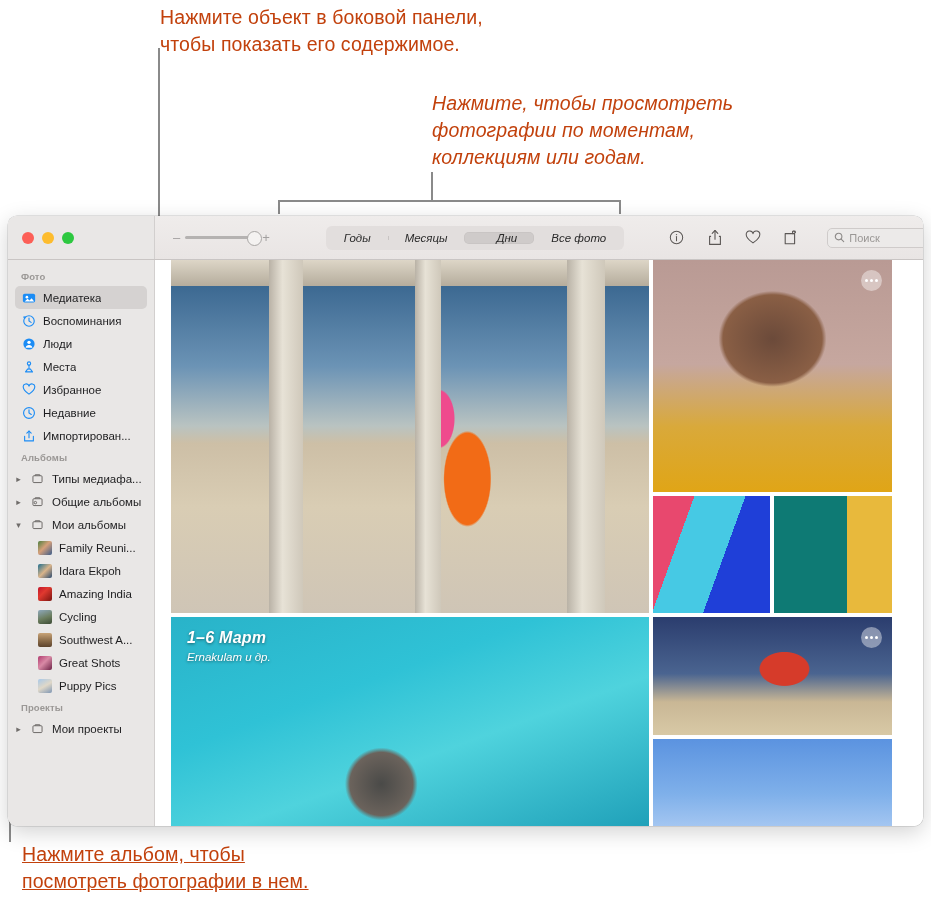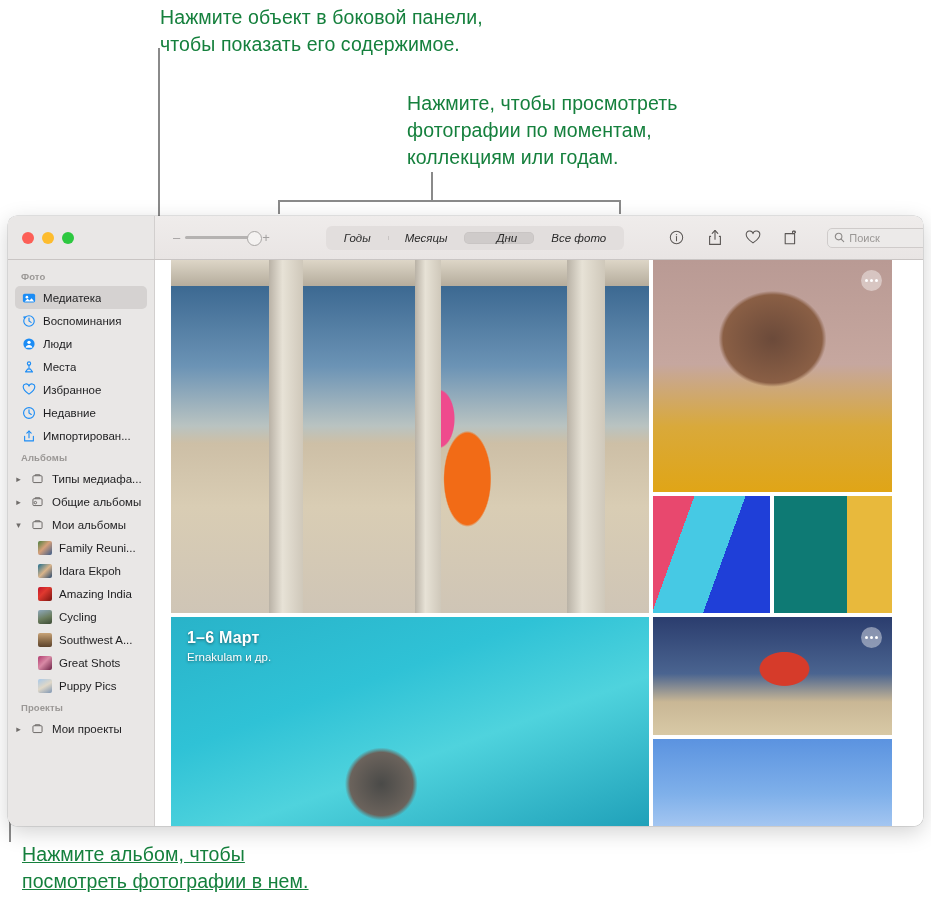--- a/index.html
+++ b/index.html
@@ -8,28 +8,28 @@
     background:#ffffff;
     font-family:"Liberation Sans","DejaVu Sans",sans-serif;
     overflow:hidden;
     position:relative;
     -webkit-font-smoothing:antialiased;
   }
 
   
   .callout{
     position:absolute;
-    color:#15803d;
+    color:#c2410c;
     font-size:19.5px;
     line-height:27px;
     white-space:pre-line;
     letter-spacing:.1px;
   }
   #callout-top{ left:160px; top:4px; }
-  #callout-mid{ left:407px; top:90px; }
+  #callout-mid{ left:432px; top:90px;font-style:italic; }
   #callout-bottom{ left:22px; top:841px;text-decoration:underline; }
 
   
   .lead{ position:absolute; background:#8a8a8a; }
   .lead-v{ width:2px; }
   .lead-h{ height:2px; }
 
   
   #window{
     position:absolute;
@@ -233,20 +233,21 @@
   .p-glasses{
     background:linear-gradient(110deg,#e8486e 0%,#e8486e 26%,#46c9e4 26%,#46c9e4 58%,#1f3fd8 58%,#1f3fd8 100%);
   }
   .p-door{
     background:linear-gradient(90deg,#0e7a74 0%,#0e7a74 62%,#e8b93c 62%,#e8b93c 100%);
   }
   .p-swim{
     background:
       radial-gradient(ellipse 70px 70px at 44% 78%, #4a4a48 0%, #6b635c 45%, transparent 52%),
       linear-gradient(160deg,#29b3c9 0%,#2fc2d6 35%,#4fd3dd 60%,#1e9fb8 100%);
+    font-style: italic;
   }
   .p-bike{
     background:
       radial-gradient(ellipse 44px 30px at 55% 44%, #d63b2a 0%, #d63b2a 55%, transparent 58%),
       linear-gradient(180deg,#2b3d6e 0%,#4a6490 48%,#c9b795 72%,#d8c9a6 100%);
   }
   .p-sky{
     background:linear-gradient(180deg,#5b93e0 0%,#7fb0ea 60%,#a9c9f2 100%);
   }
 

